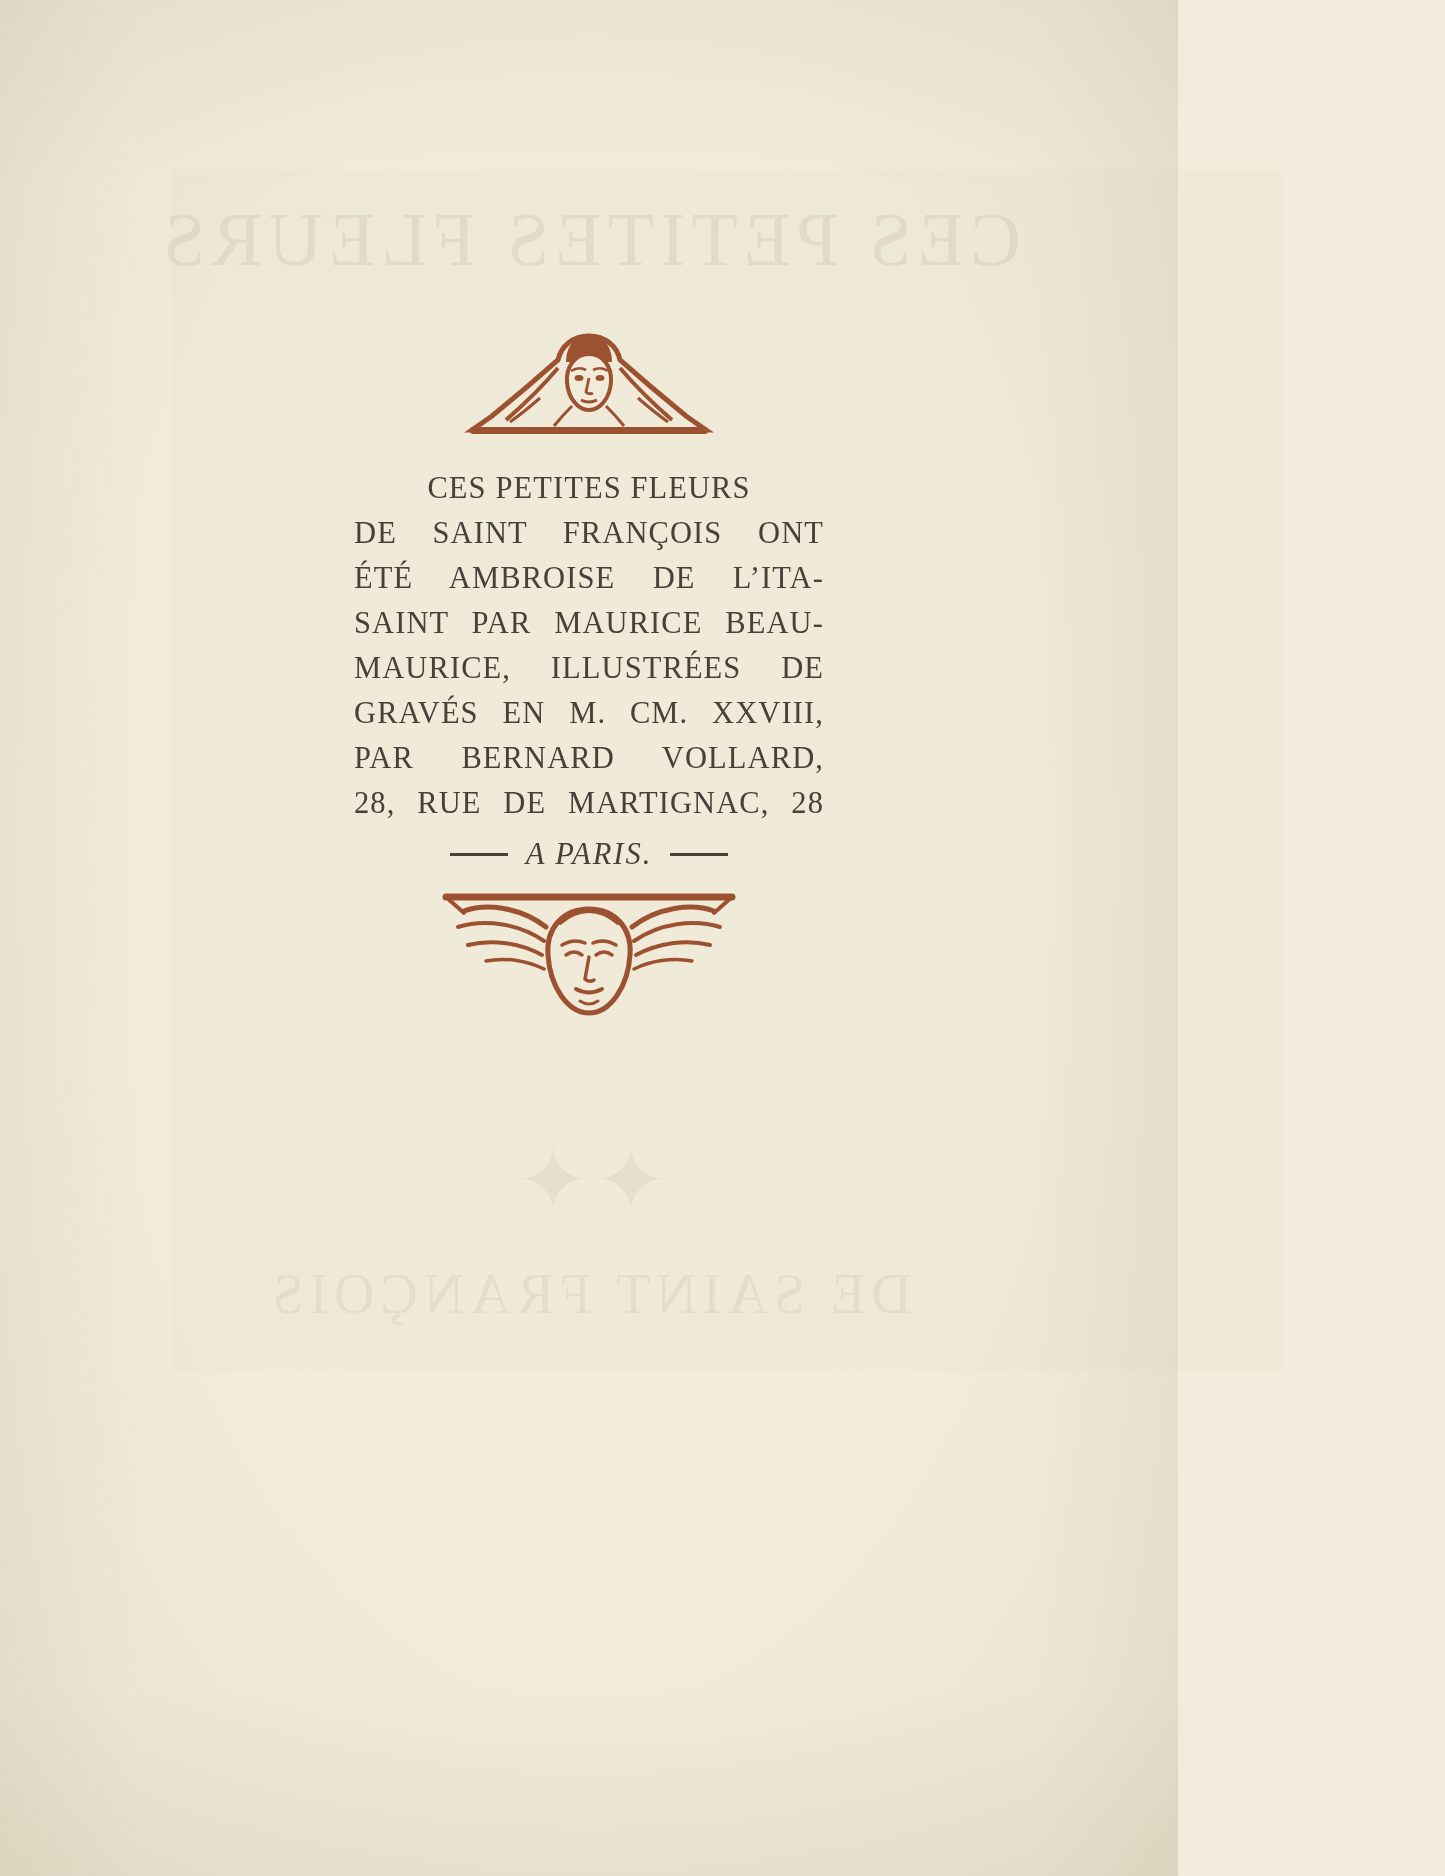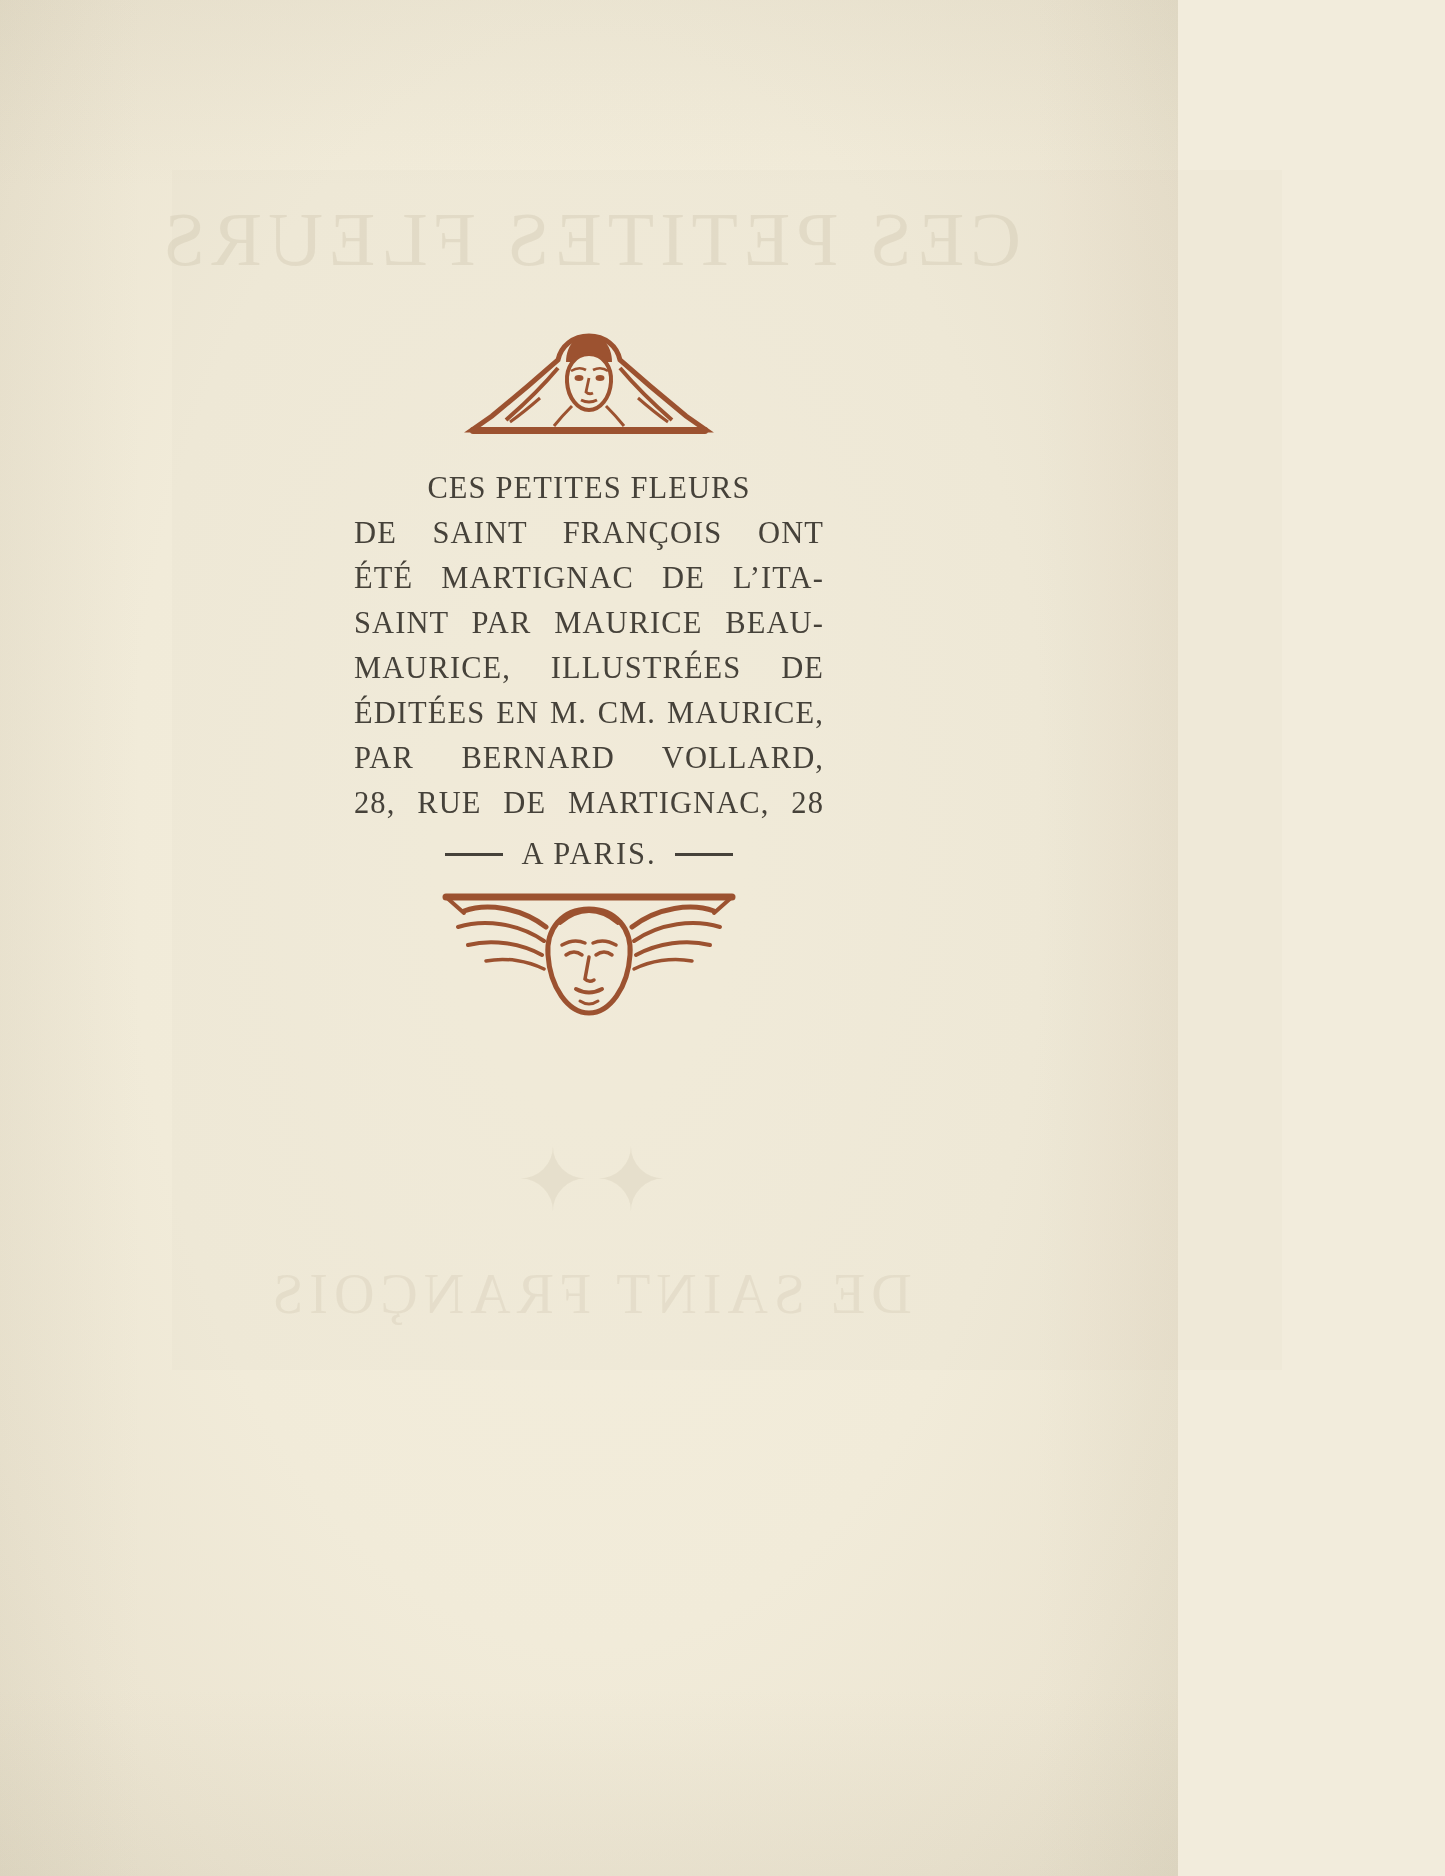--- a/index.html
+++ b/index.html
@@ -99,20 +99,21 @@
     text-align: center;
     text-align-last: center;
   }
   .city-line {
     margin-top: 6px;
     display: flex;
     align-items: center;
     justify-content: center;
     gap: 18px;
     letter-spacing: 2px;
+    font-style: italic;
   }
   .rule {
     display: inline-block;
     width: 58px;
     height: 3px;
     background: #46423a;
   }
 </style>
 </head>
 <body>
@@ -158,24 +159,24 @@
           <path d="M152 78 q10 10 18 20" fill="none" stroke="#9c5230" stroke-width="3"></path>
 
           <rect x="16" y="99" width="238" height="7" rx="3" fill="#9c5230"></rect>
         </g>
       </svg>
     </div>
 
     <div class="colophon-text">
       <span class="line first">CES PETITES FLEURS</span>
       <span class="line">DE SAINT FRANÇOIS ONT</span>
-      <span class="line">ÉTÉ MARTIGNAC DE L’ITA-</span>
+      <span class="line">ÉTÉ AMBROISE DE L’ITA-</span>
       <span class="line">SAINT PAR MAURICE BEAU-</span>
       <span class="line">MAURICE, ILLUSTRÉES DE</span>
-      <span class="line">ÉDITÉES EN M. CM. MAURICE,</span>
+      <span class="line">GRAVÉS EN M. CM. XXVIII,</span>
       <span class="line">PAR BERNARD VOLLARD,</span>
       <span class="line">28, RUE DE MARTIGNAC, 28</span>
 
       <span class="city-line">
         <span class="rule"></span>
         <span>A PARIS.</span>
         <span class="rule"></span>
       </span>
     </div>
 

